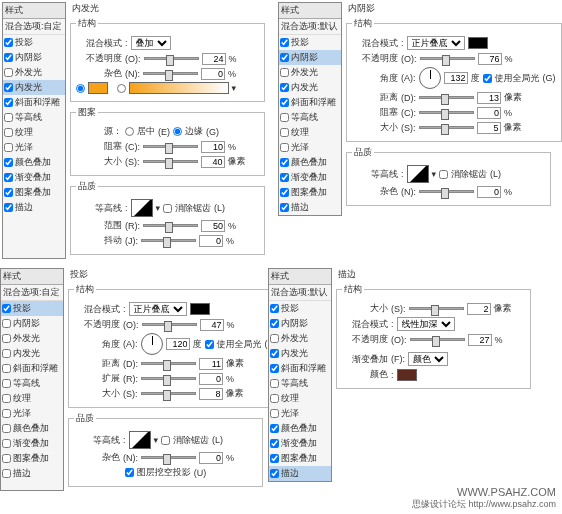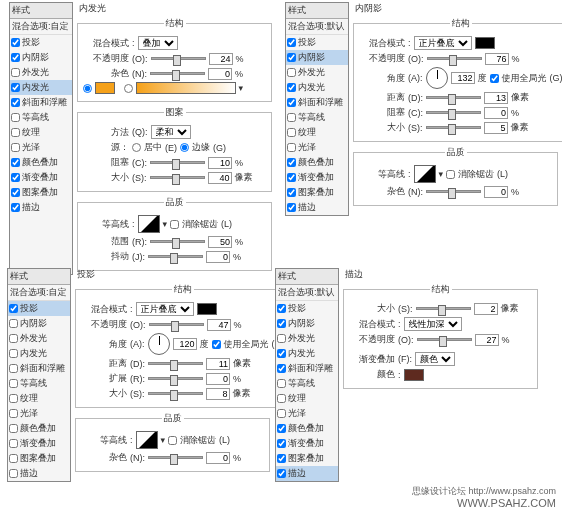--- a/index.html
+++ b/index.html
@@ -1,26 +1,26 @@
 <!DOCTYPE html>
 <html><head>
 <meta charset="utf-8">
 <style>
   * { box-sizing: border-box; margin: 0; padding: 0; }
   body { font-family: "Microsoft YaHei", sans-serif; font-size: 9px; color: #333; background: #fff; width: 562px; height: 514px; position: relative; }
-  .panel { position: absolute; display: flex; font-size: 9px; margin-left: 7px; }
+  .panel { position: absolute; display: flex; font-size: 9px; }
   .stylelist { width: 64px; border: 1px solid #888; background: #f5f5f5; }
   .stylelist .hdr { background: #e8e8e8; padding: 1px 2px; border-bottom: 1px solid #aaa; }
   .stylelist .opt { padding: 1px 2px; border-bottom: 1px solid #ddd; }
   .stylelist .row { padding: 1px 1px; display:flex; align-items:center; gap:1px; }
   .stylelist .row.sel { background: #bcd5ee; }
   .stylelist input[type=checkbox]{ width:9px; height:9px; margin-right:1px; }
   .settings { margin-left: 4px; }
   fieldset { border: 1px solid #bbb; padding: 4px 5px 5px 5px; margin-bottom: 4px; }
-  legend { padding: 0 2px; text-align: center; }
+  legend { padding: 0 2px; }
   .rw { display:flex; align-items:center; margin: 2px 0; gap: 3px; white-space:nowrap;}
   .lbl { text-align:right; min-width:46px;}
   select { font-size:9px; height:14px; border:1px solid #999; background:#fff;}
   .slider { height:3px; width:55px; background: linear-gradient(#888,#ccc); border:1px solid #888; position:relative; display:inline-block; vertical-align:middle;}
   .slider::after{content:"";position:absolute;top:-3px;left:40%;width:6px;height:9px;background:#ddd;border:1px solid #666;}
   .num { width:24px; height:12px; border:1px solid #999; text-align:right; padding:0 1px; font-size:9px;}
   .swatch { width:20px; height:12px; border:1px solid #666; display:inline-block;}
   .grad { width:100px; height:12px; border:1px solid #666; display:inline-block;}
   .angwrap { display:inline-flex; align-items:center; gap:3px;}
   .dial { width:22px; height:22px; border:1px solid #666; border-radius:50%; position:relative;}
@@ -90,21 +90,20 @@
     <div style="margin:0 0 2px 2px;">内发光</div>
     <fieldset>
         <legend>结构</legend>
       <div class="rw"><span class="lbl">混合模式</span>:<select><option>叠加</option></select></div>
       <div class="rw"><span class="lbl">不透明度</span>(O):<span class="slider"></span><input class="num" value="24" style=""><span>%</span></div>
       <div class="rw"><span class="lbl">杂色</span>(N):<span class="slider"></span><input class="num" value="0" style=""><span>%</span></div>
       <div class="rw"><input type="radio" class="cb" checked="" style=""><span class="swatch" style="background:#f5a11a;"></span>&nbsp;<input type="radio" class="cb" style=""><span class="grad" style="background:linear-gradient(90deg,#f5a11a,#fff);"></span>▾</div>
     </fieldset>
     <fieldset>
         <legend>图案</legend>
-      <div class="rw"><span class="lbl">方法</span>(Q):<select><option>柔和</option></select></div>
       <div class="rw"><span class="lbl">源：</span><input type="radio" class="cb" style=""><span>居中</span>(E) <input type="radio" class="cb" checked="" style=""><span>边缘</span>(G)</div>
       <div class="rw"><span class="lbl">阻塞</span>(C):<span class="slider"></span><input class="num" value="10" style=""><span>%</span></div>
       <div class="rw"><span class="lbl">大小</span>(S):<span class="slider"></span><input class="num" value="40" style=""><span>像素</span></div>
     </fieldset>
     <fieldset>
         <legend>品质</legend>
       <div class="rw"><span class="lbl">等高线</span>:<span class="contour"></span>▾<input type="checkbox" class="cb" style=""><span>消除锯齿</span>(L)</div>
       <div class="rw"><span class="lbl">范围</span>(R):<span class="slider"></span><input class="num" value="50" style=""><span>%</span></div>
       <div class="rw"><span class="lbl">抖动</span>(J):<span class="slider"></span><input class="num" value="0" style=""><span>%</span></div>
     </fieldset>
@@ -252,20 +251,21 @@
             <span>度</span>
           </span> <input type="checkbox" class="cb" checked="" style=""><span>使用全局光</span>(G)</div>
       <div class="rw"><span class="lbl">距离</span>(D):<span class="slider"></span><input class="num" value="11" style=""><span>像素</span></div>
       <div class="rw"><span class="lbl">扩展</span>(R):<span class="slider"></span><input class="num" value="0" style=""><span>%</span></div>
       <div class="rw"><span class="lbl">大小</span>(S):<span class="slider"></span><input class="num" value="8" style=""><span>像素</span></div>
     </fieldset>
     <fieldset>
         <legend>品质</legend>
       <div class="rw"><span class="lbl">等高线</span>:<span class="contour"></span>▾<input type="checkbox" class="cb" style=""><span>消除锯齿</span>(L)</div>
       <div class="rw"><span class="lbl">杂色</span>(N):<span class="slider"></span><input class="num" value="0" style=""><span>%</span></div>
+      <div class="rw" style="justify-content:center;"><input type="checkbox" class="cb" checked="" style=""><span>图层挖空投影</span>(U)</div>
     </fieldset>
   </div>
 </div>
 
 <div class="panel" style="left:268px; top:268px;">
   <div class="stylelist">
     <div class="hdr">样式</div>
     <div class="opt">混合选项:默认</div>
     <div class="row">
         <input type="checkbox" class="cb" checked="" style="">
@@ -323,15 +323,15 @@
       <div class="rw"><span class="lbl">大小</span>(S):<span class="slider"></span><input class="num" value="2" style=""><span>像素</span></div>
       <div class="rw"><span class="lbl">混合模式</span>:<select><option>线性加深</option></select></div>
       <div class="rw"><span class="lbl">不透明度</span>(O):<span class="slider"></span><input class="num" value="27" style=""><span>%</span></div>
       <div class="rw" style="margin-top:6px;"><span class="lbl">渐变叠加</span>(F):<select><option>颜色</option></select></div>
       <div class="rw"><span class="lbl">颜色</span>:<span class="swatch" style="background:#5e2a1f;"></span></div>
     </fieldset>
   </div>
 </div>
 
 <div class="watermark">
+  <div>WWW.PSAHZ.COM</div>
   <div style="font-size:9px;">思缘设计论坛  http://www.psahz.com</div>
-  <div>WWW.PSAHZ.COM</div>
 </div>
 
 </body></html>

